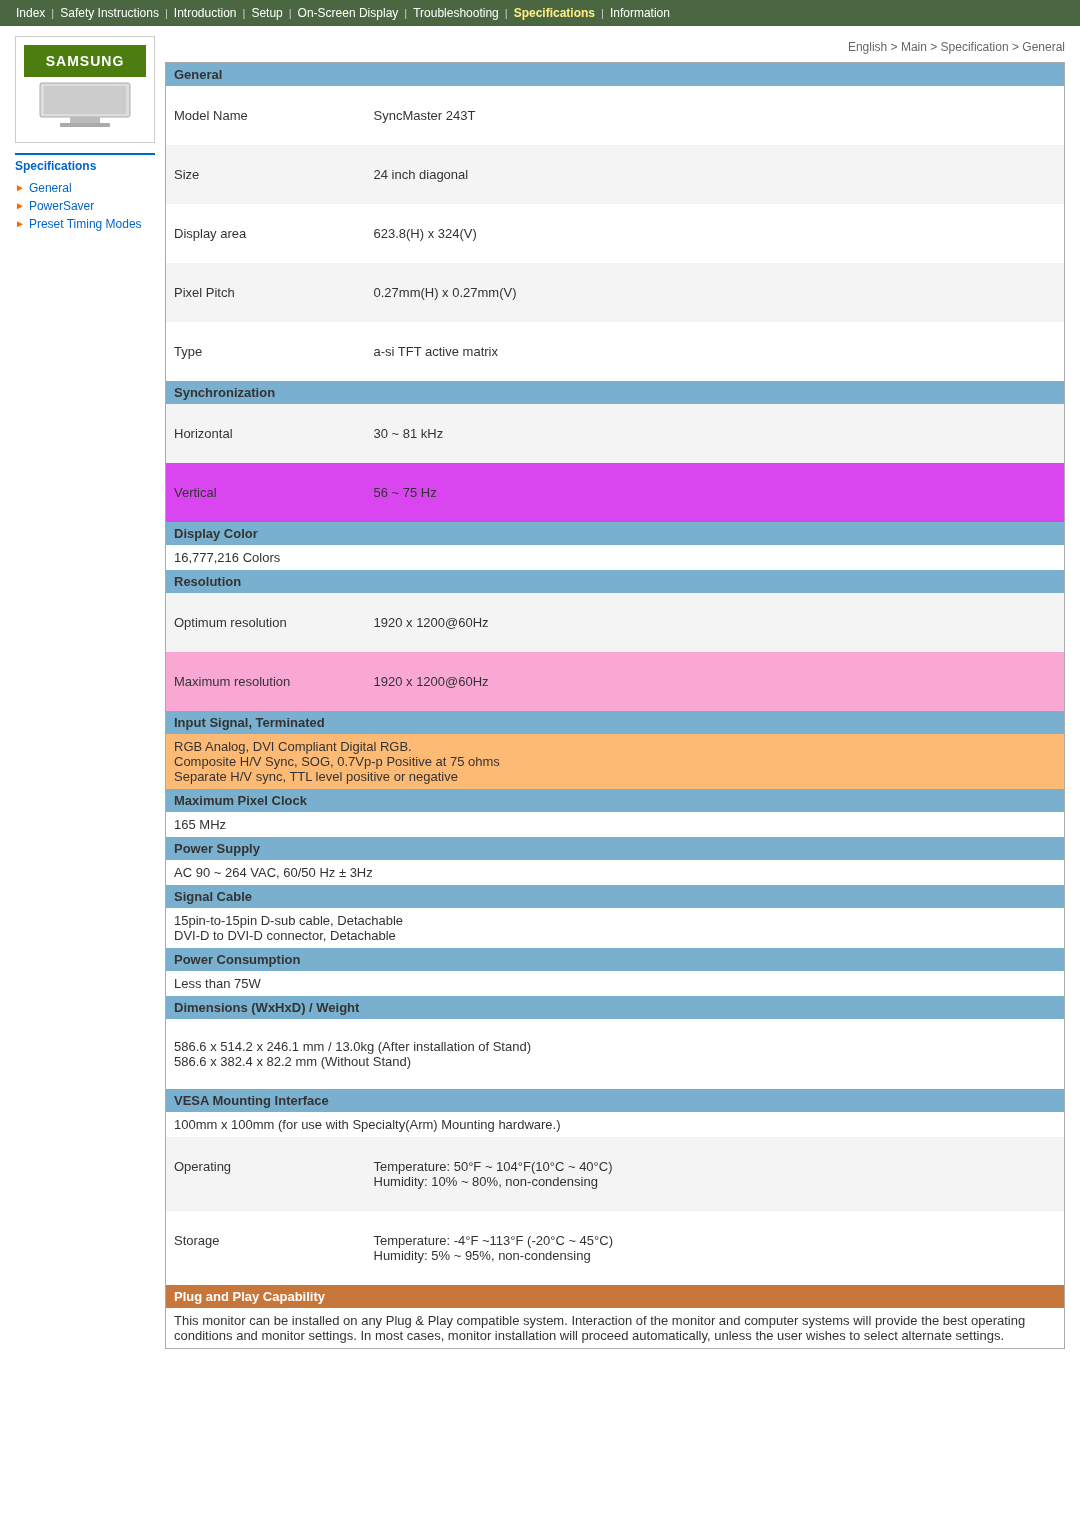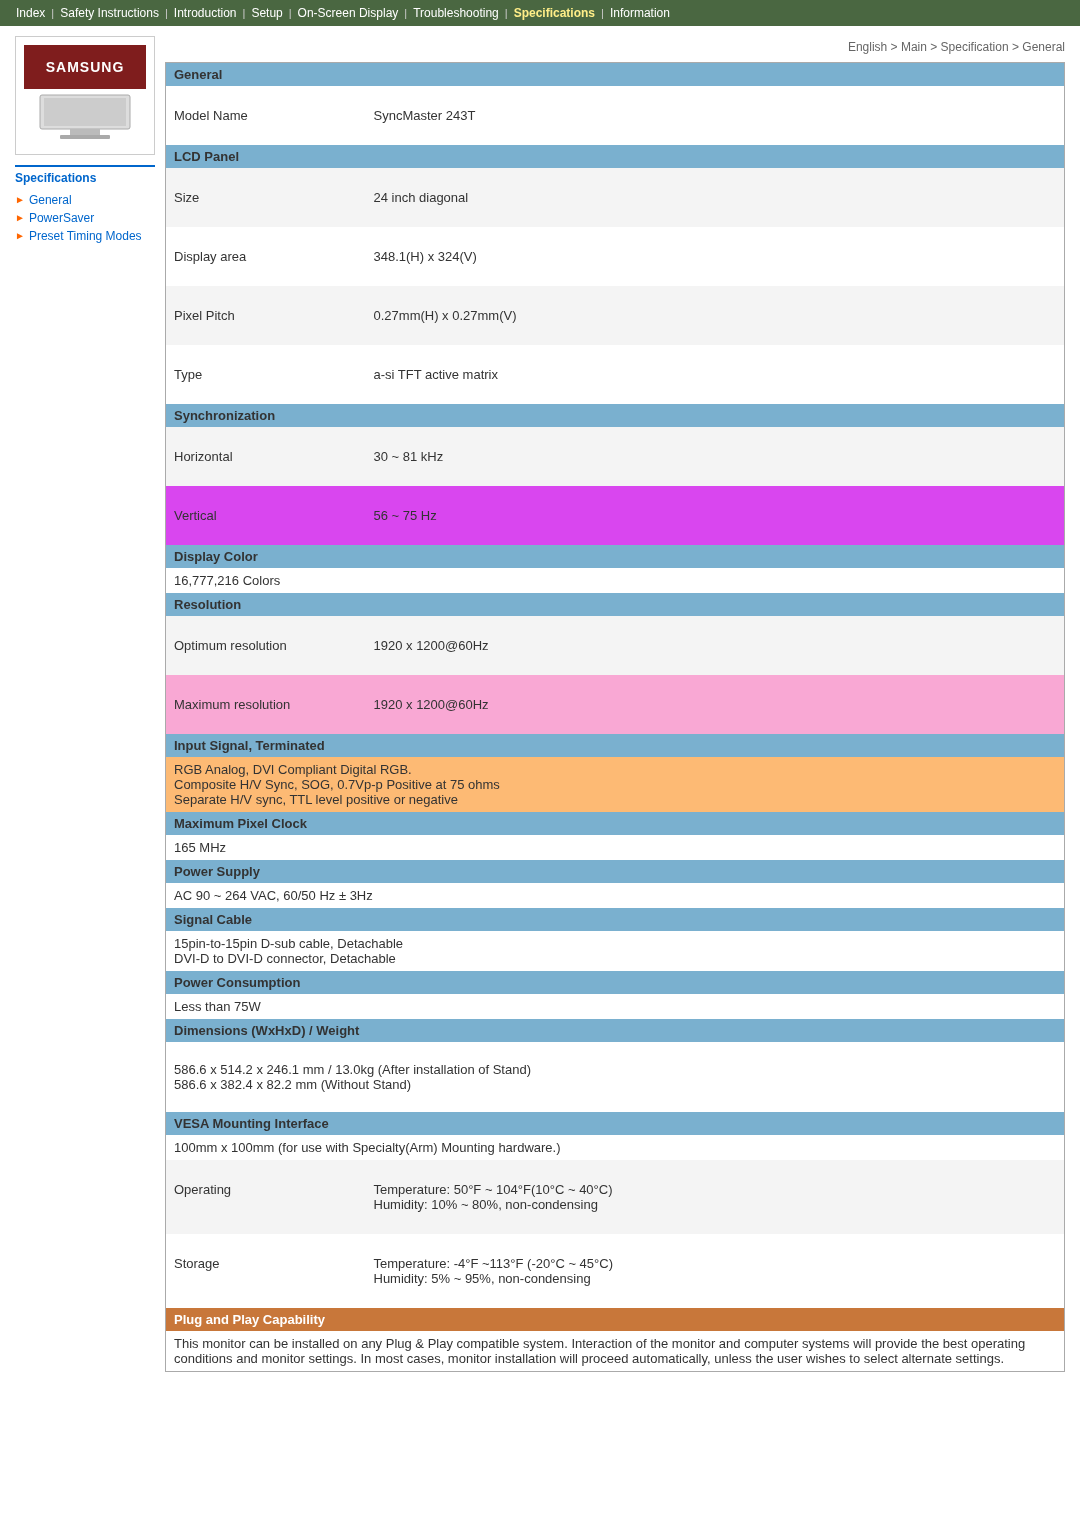--- a/index.html
+++ b/index.html
@@ -51,22 +51,22 @@
       flex-shrink: 0;
     }
     .samsung-logo-box {
       border: 1px solid #ccc;
       padding: 8px;
       margin-bottom: 10px;
       text-align: center;
       background: #fff;
     }
     .samsung-logo-inner {
-      background: #7f1d1d;
-      padding: 14px 6px;
+      background: #4d7c0f;
+      padding: 8px 6px;
       display: inline-block;
       width: 100%;
     }
     .samsung-logo-text {
       color: #fff;
       font-size: 14px;
       font-weight: bold;
       letter-spacing: 1px;
       font-family: 'Arial', sans-serif;
     }
@@ -208,32 +208,27 @@
       <tbody id="spec-tbody">
           <tr class="section-header-row">
             <td colspan="2">
               <div class="section-header-cell">General</div>
             </td>
           </tr>
           <tr style="background: rgb(255, 255, 255);">
             <td class="row-label">Model Name</td>
             <td class="row-value" style="white-space: pre-line;">SyncMaster 243T</td>
           </tr>
-          <tr class="section-header-row">
-            <td colspan="2">
-              <div class="section-header-cell">LCD Panel</div>
-            </td>
-          </tr>
           <tr style="background: rgb(244, 244, 244);">
             <td class="row-label">Size</td>
             <td class="row-value" style="white-space: pre-line;">24 inch diagonal</td>
           </tr>
           <tr style="background: rgb(255, 255, 255);">
             <td class="row-label">Display area</td>
-            <td class="row-value" style="white-space: pre-line;">348.1(H) x 324(V)</td>
+            <td class="row-value" style="white-space: pre-line;">623.8(H) x 324(V)</td>
           </tr>
           <tr style="background: rgb(244, 244, 244);">
             <td class="row-label">Pixel Pitch</td>
             <td class="row-value" style="white-space: pre-line;">0.27mm(H) x 0.27mm(V)</td>
           </tr>
           <tr style="background: rgb(255, 255, 255);">
             <td class="row-label">Type</td>
             <td class="row-value" style="white-space: pre-line;">a-si TFT active matrix</td>
           </tr>
           <tr class="section-header-row">

